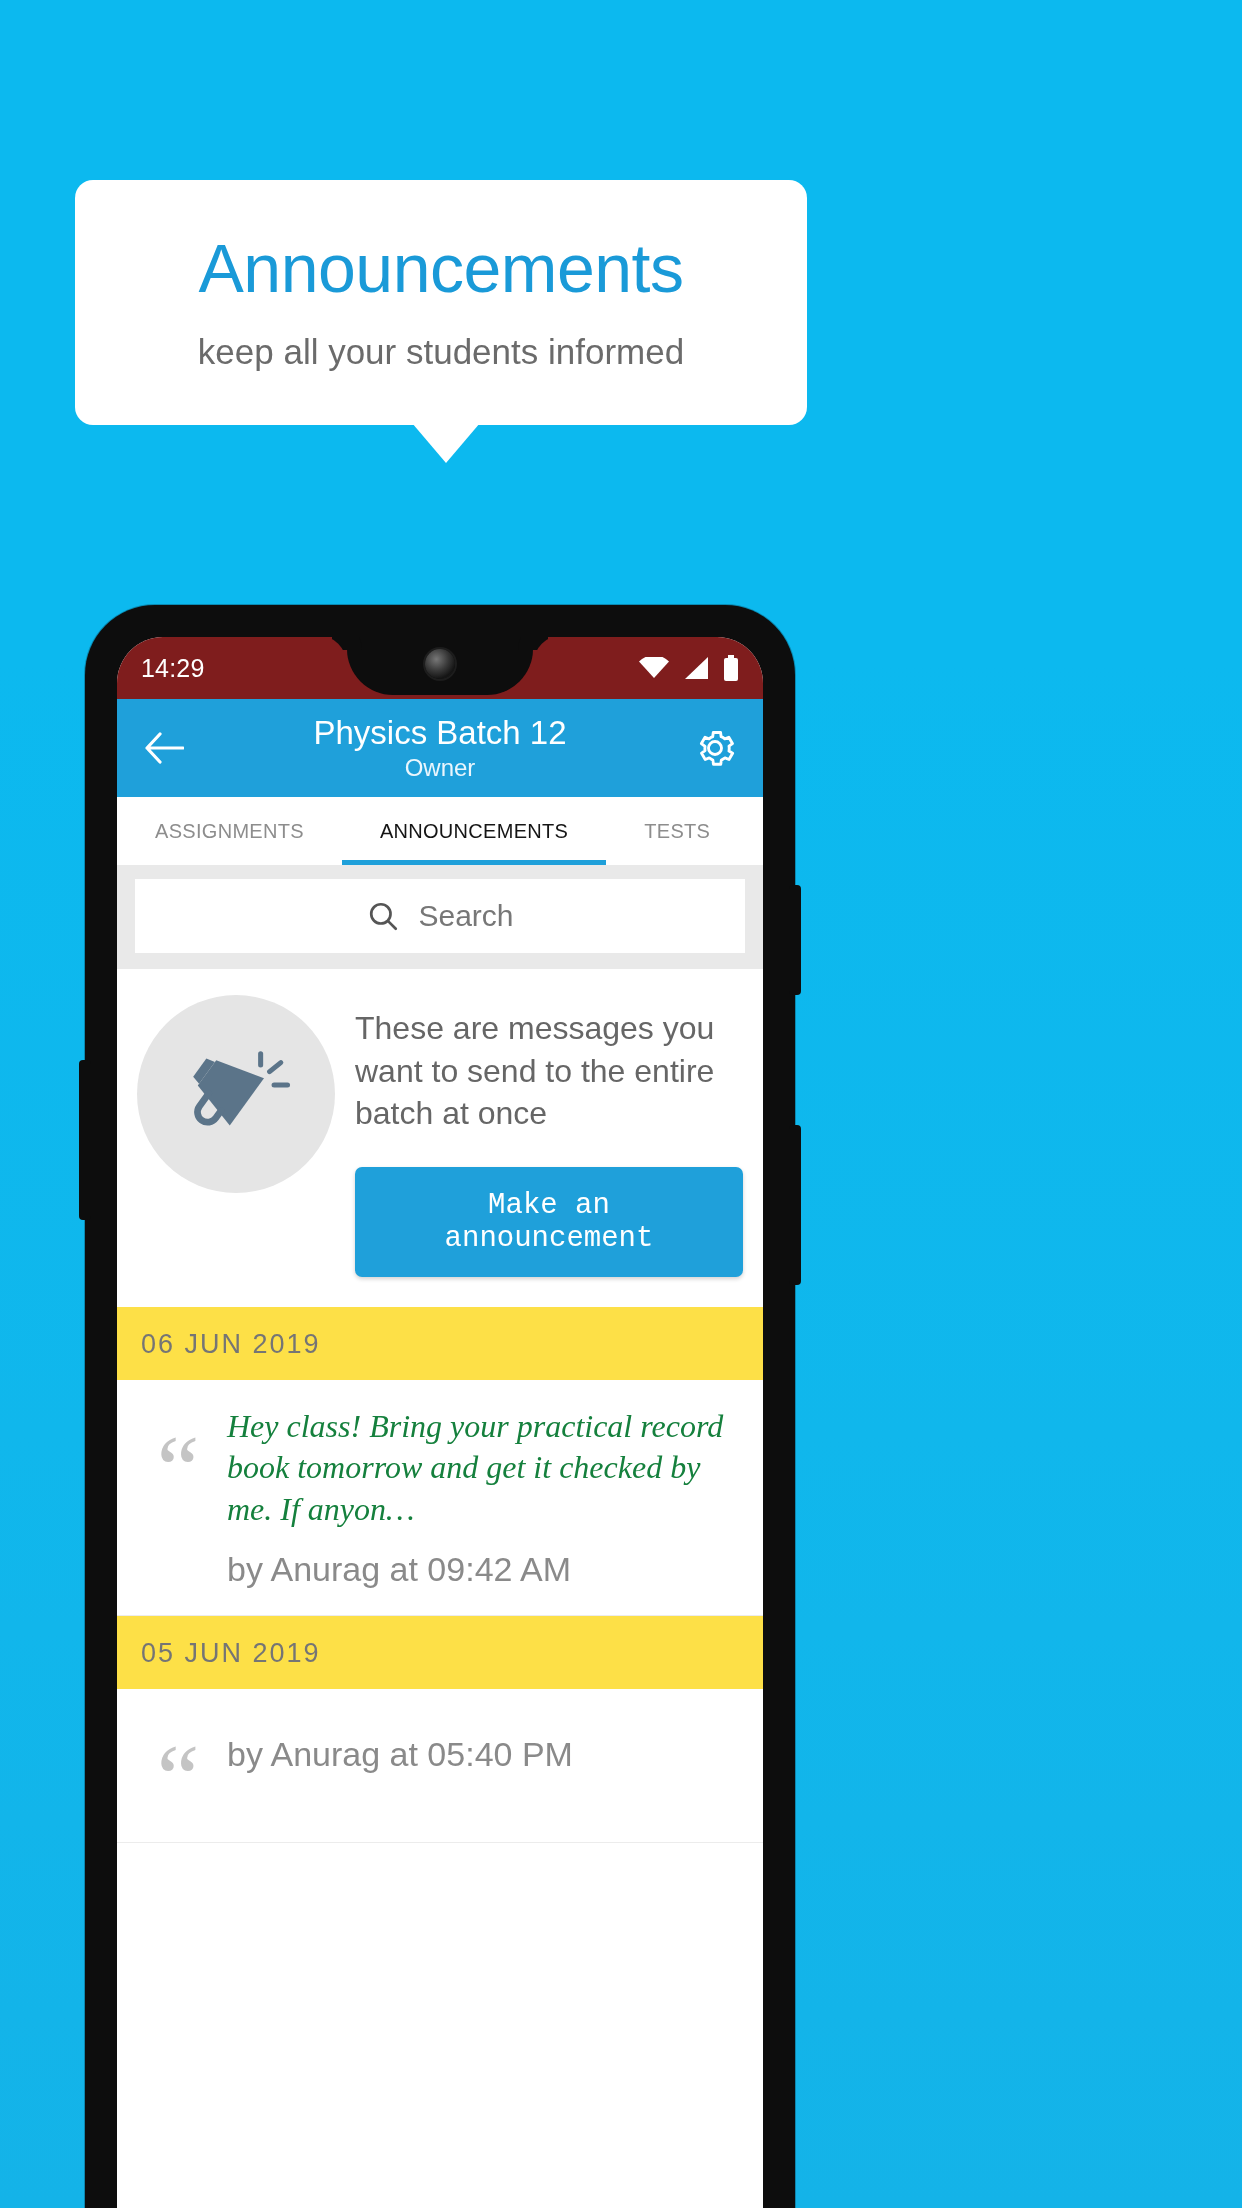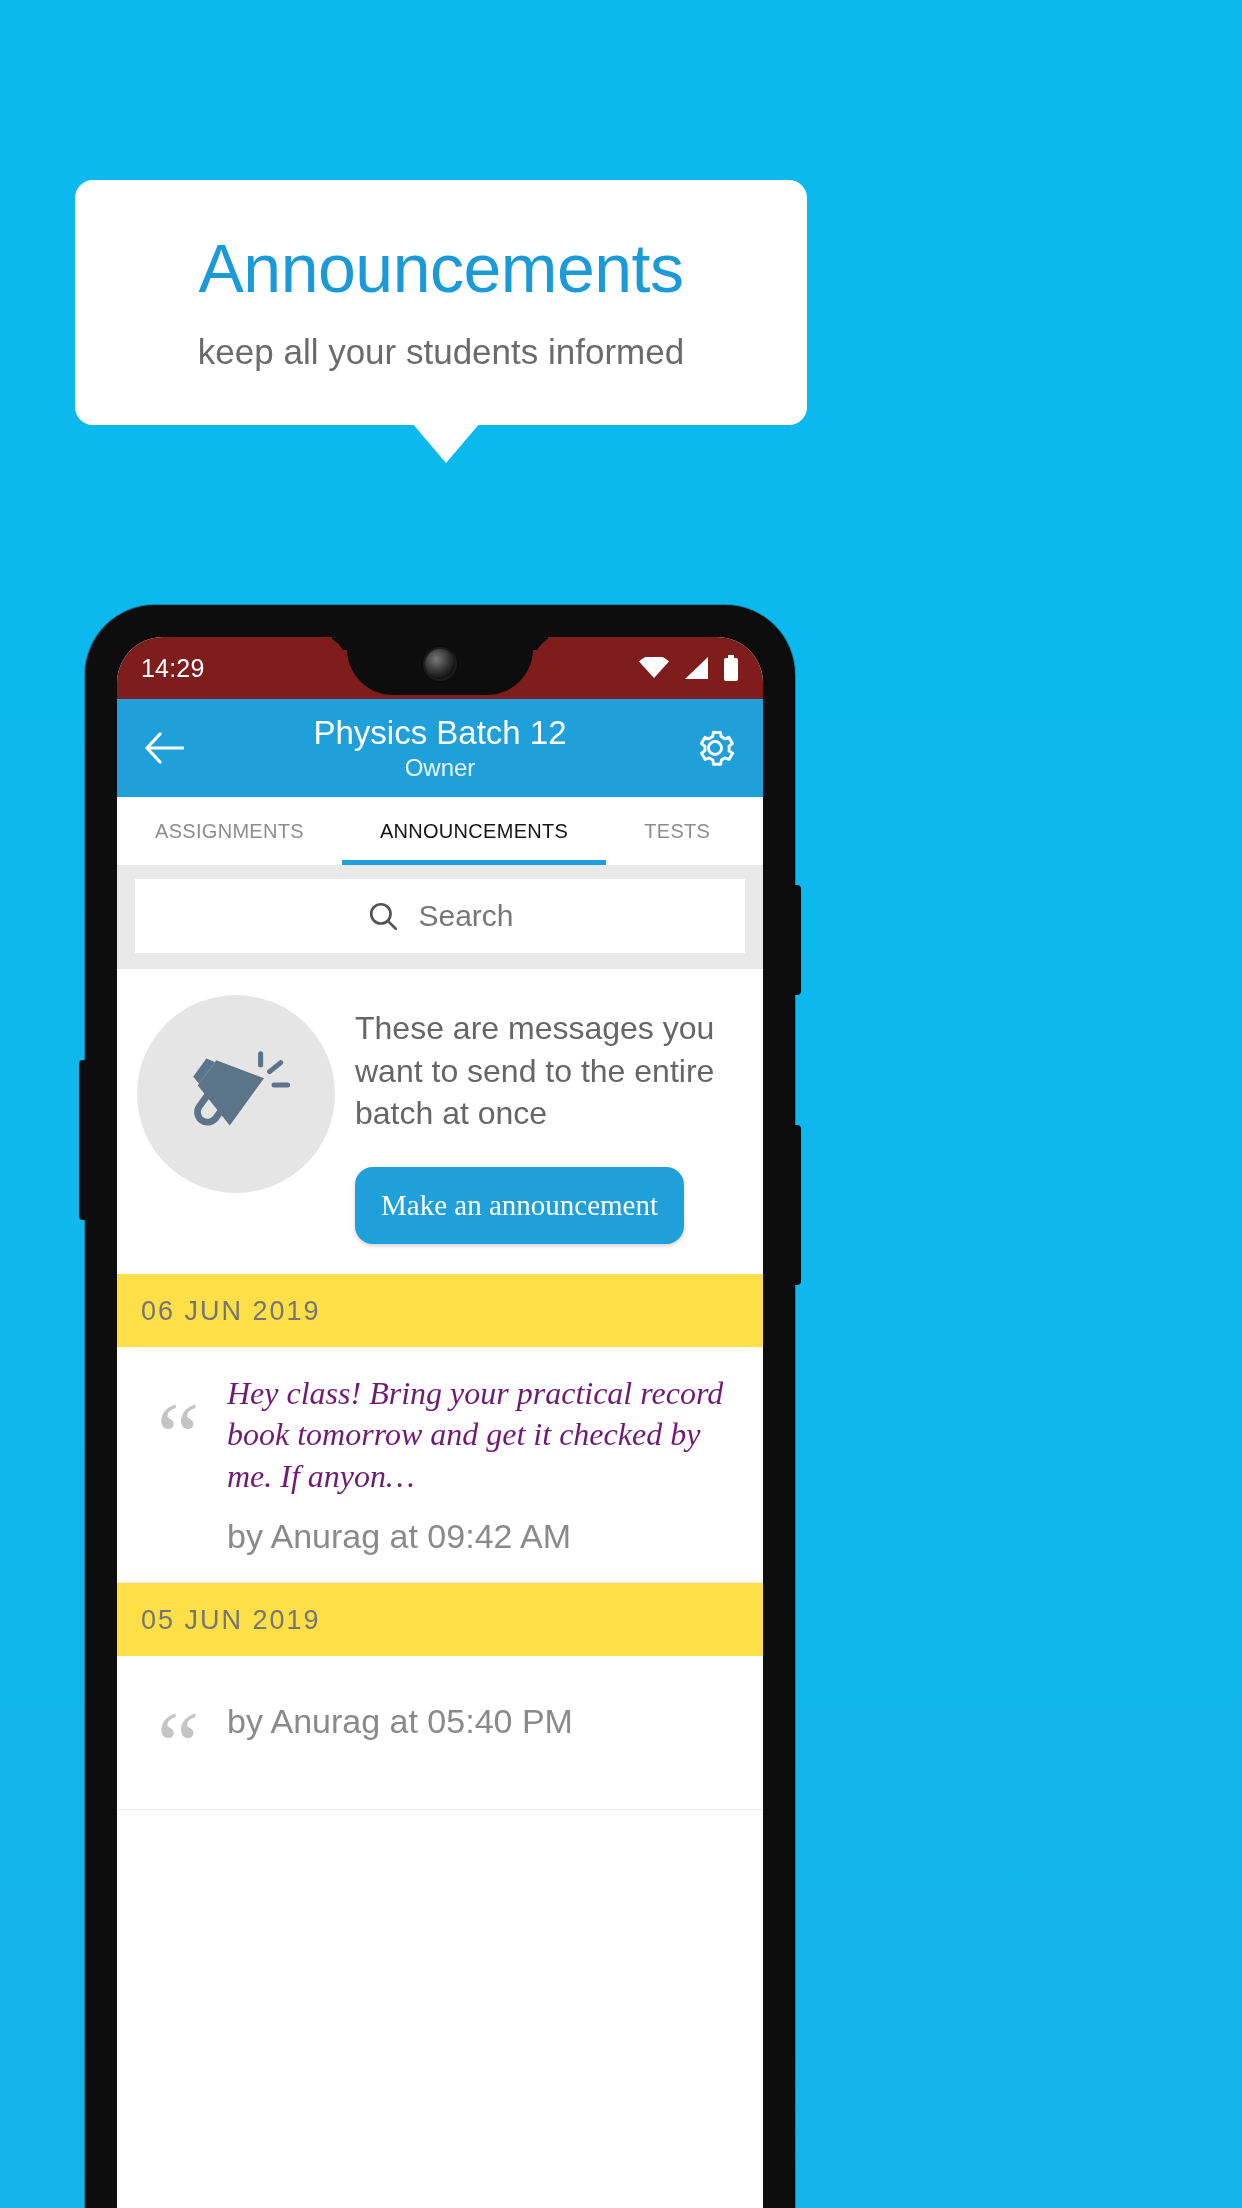--- a/index.html
+++ b/index.html
@@ -153,22 +153,22 @@
     display:flex; align-items:center; justify-content:center;
   }
   #make-right { flex:1; padding-top:12px; }
   #make-desc {
     font-size:32px; color:#666; line-height:1.33;
   }
   #make-btn {
     margin-top:32px; display:inline-block;
     background:#1fa0da; color:#fff;
     font-size:29px; padding:22px 26px;
-    border-radius:18px; border:none; cursor:pointer;
-    font-family:Liberation Serif, serif;
+    border-radius:7px; border:none; cursor:pointer;
+    font-family:Liberation Mono, monospace;
     box-shadow:0 2px 4px rgba(0,0,0,.18);
   }
 
   
   .date-hdr {
     background:#fde047; color:#757575;
     font-size:27px; letter-spacing:2px;
     padding:22px 24px 20px 24px;
   }
   .ann-row {
@@ -180,21 +180,21 @@
     flex:0 0 86px; color:#c4c4c4;
     font-family:"Liberation Serif", serif;
     font-size:96px; line-height:.78;
     text-align:center; padding-top:26px;
     user-select:none;
   }
   .ann-body { flex:1; padding-right:4px; }
   .ann-text {
     font-family:"Liberation Serif", serif;
     font-style:italic; font-size:32px;
-    color:#701a75; line-height:1.3;
+    color:#15803d; line-height:1.3;
   }
   .ann-meta {
     margin-top:20px; color:#8a8a8a; font-size:34px;
     font-family:"Liberation Sans", sans-serif;
   }
 </style>
 </head>
 <body>
 
 <div id="promo-bg"></div>

